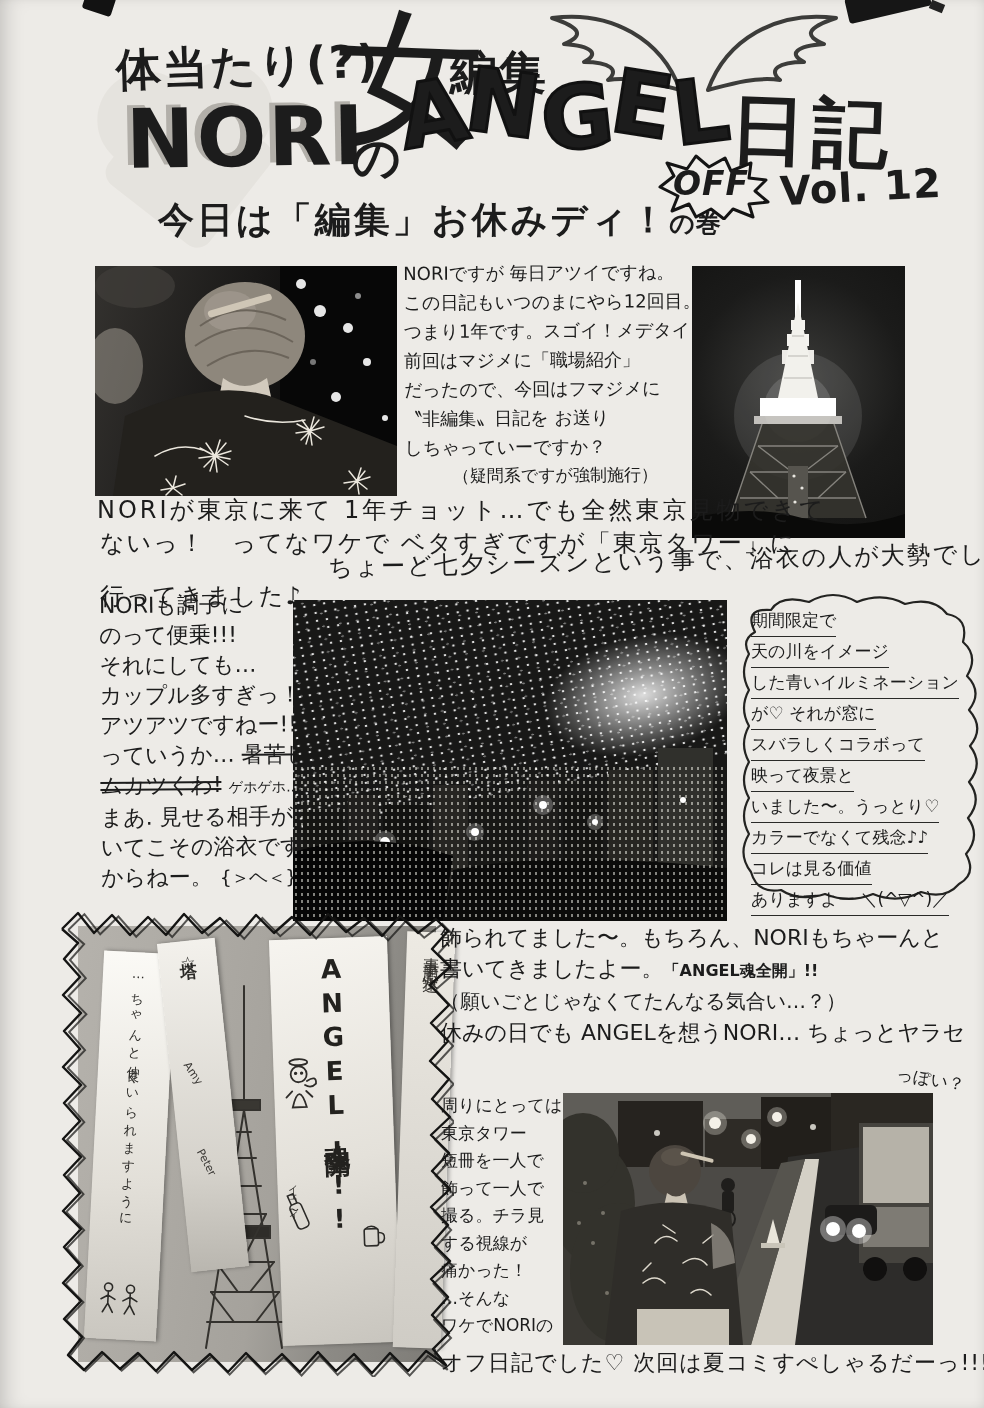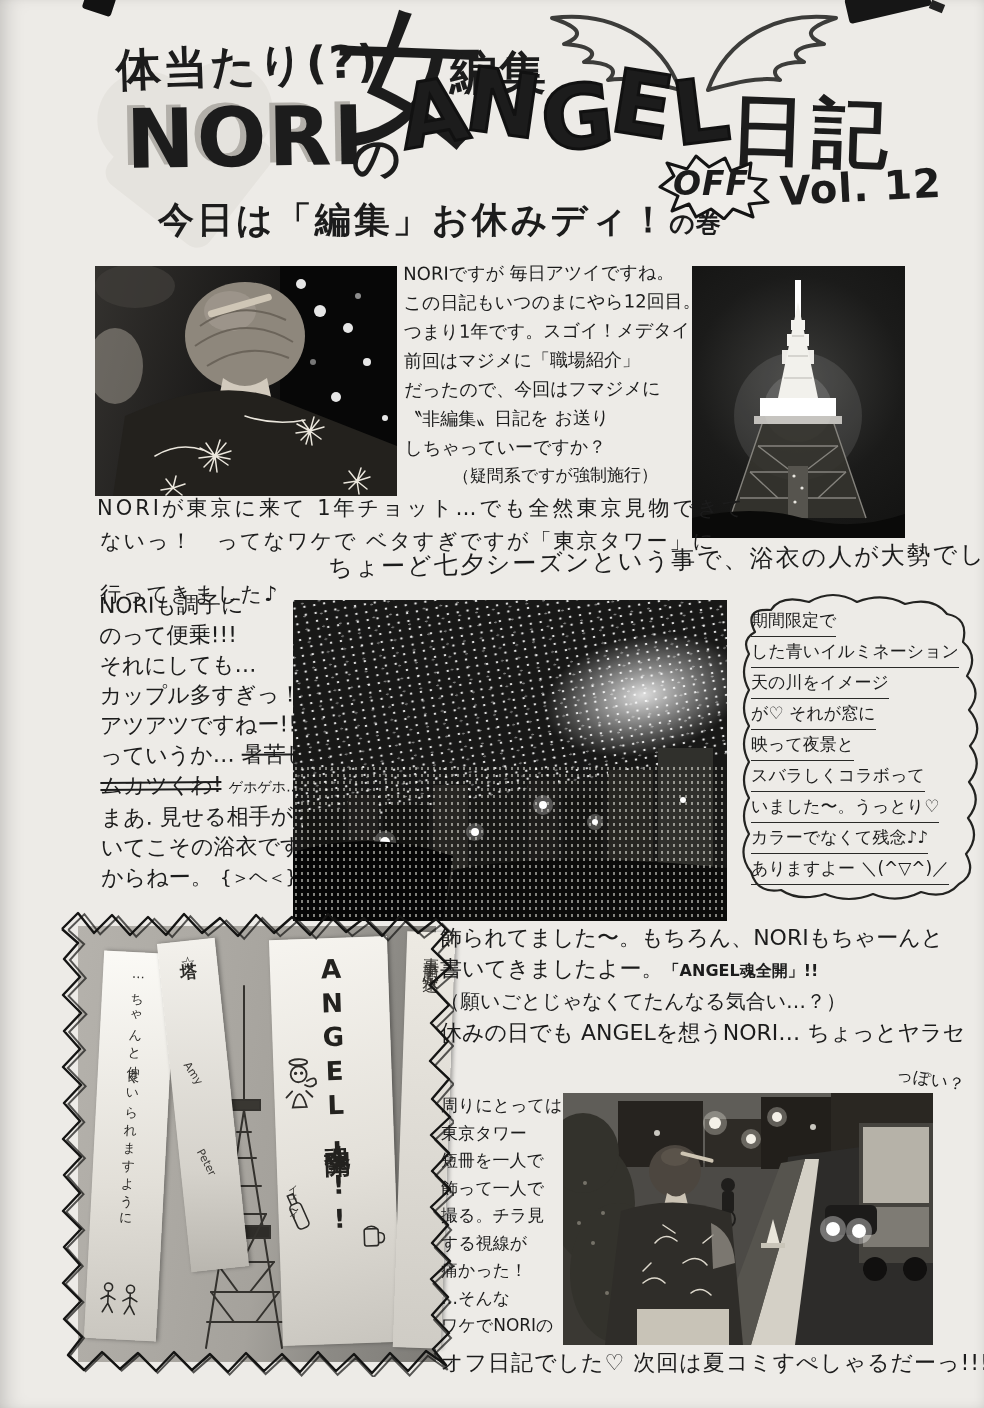--- a/index.html
+++ b/index.html
@@ -67,21 +67,21 @@
   .stripC .v{position:absolute;left:44px;top:16px;font-size:26px;font-weight:700;letter-spacing:4px;color:#23221f;}
   .stripR .v{position:absolute;left:14px;top:12px;font-size:16px;letter-spacing:4px;color:#35332f;}
   .cheer{position:absolute;left:8px;top:238px;font-size:10px;color:#2e2c29;writing-mode:vertical-rl;text-orientation:upright;letter-spacing:1px;}
   .zigzag{position:absolute;left:-18px;top:-17px;z-index:6;}
   
   .photo5{left:563px;top:1093px;width:370px;height:252px;background:#4c4a46;}
   
   .intro{left:404px;top:258px;font-size:18px;line-height:29px;transform:rotate(-.4deg);}
   .intro div{white-space:nowrap;}
   .intro .indent{margin-left:48px;font-size:17px;}
-  .tokyo-l{font-size:21px;letter-spacing:2px;}
+  .tokyo-l{font-size:24px;letter-spacing:2px;}
   .tk1{left:97px;top:494px;letter-spacing:3px;}
   .tk2{left:100px;top:527px;}
   .tk3{left:100px;top:580px;}
   .tk4{left:328px;top:544px;font-size:24px;transform:rotate(-1.2deg);}
   .leftcol{left:100px;top:590px;font-size:22px;line-height:30px;transform:rotate(-.5deg);}
   .leftcol div{white-space:nowrap;}
   .strike{text-decoration:line-through;text-decoration-thickness:2px;}
   .strike2{background-image:linear-gradient(#1c1c1c,#1c1c1c),linear-gradient(#1c1c1c,#1c1c1c);
            background-size:100% 2px,100% 2px;background-position:0 40%,0 68%;background-repeat:no-repeat;}
   .smalltxt{font-size:14px;}
@@ -270,27 +270,28 @@
     </svg>
     <div class="p3-city-dots"></div>
   </div>
 
   <div class="abs bubble">
     <svg width="244" height="318" viewBox="0 0 244 318">
       <path d="M20,42 Q8,18 36,20 Q46,4 74,12 Q98,-2 122,12 Q148,2 170,14 Q198,6 212,24 Q234,28 228,52 Q244,66 232,86 Q248,102 234,120 Q250,138 235,156 Q249,174 234,192 Q248,210 233,228 Q246,246 231,264 Q242,284 224,294 Q210,310 186,302 Q162,314 138,304 Q114,314 90,304 Q64,312 46,300 Q22,304 16,282 Q2,264 14,244 Q4,226 14,208 Q4,190 14,172 Q4,154 14,136 Q4,118 14,100 Q4,82 14,64 Q6,50 20,42 Z" fill="none" stroke="#232321" stroke-width="2.2" stroke-linejoin="round"></path>
     </svg>
     <div class="lines">
       <div><span>期間限定で</span></div>
+      <div><span>天の川をイメージ</span></div>
       <div><span>した青いイルミネーション</span></div>
-      <div><span>天の川をイメージ</span></div>
       <div><span>が♡ それが窓に</span></div>
+      <div><span>スバラしくコラボって</span></div>
       <div><span>映って夜景と</span></div>
-      <div><span>スバラしくコラボって</span></div>
       <div><span>いました〜。うっとり♡</span></div>
       <div><span>カラーでなくて残念♪♪</span></div>
+      <div><span>コレは見る価値</span></div>
       <div><span>ありますよー ＼(^▽^)／</span></div>
     </div>
   </div>
 
   <div class="photo photo4">
     <svg class="abs" style="left:100px;top:56px;" width="135" height="372" viewBox="0 0 135 372">
       <g fill="none" stroke="#34322e" stroke-width="2" stroke-linecap="round">
         <path d="M66,4 L66,118"></path>
         <rect x="50" y="118" width="32" height="10" fill="#393732"></rect>
         <path d="M66,128 L28,366 M66,128 L104,366"></path>

